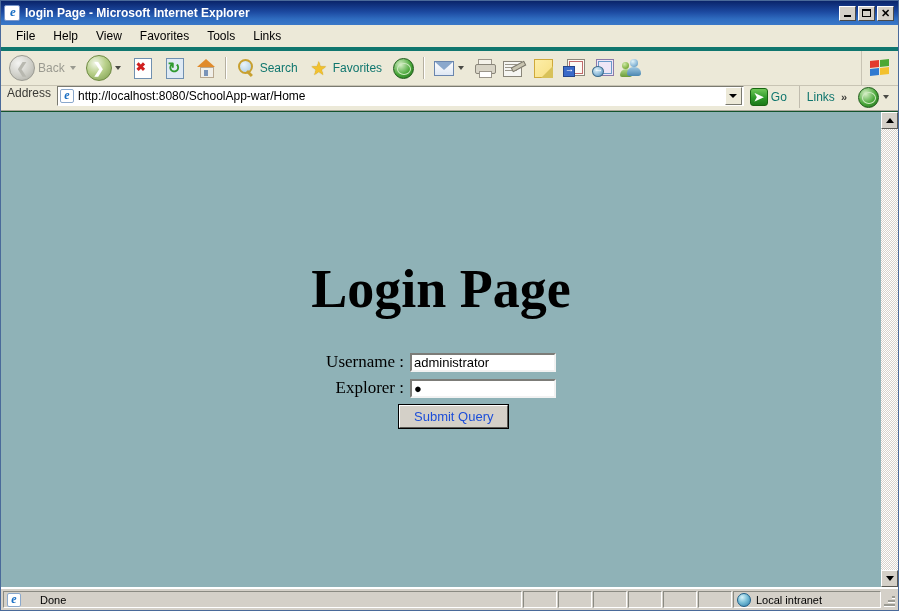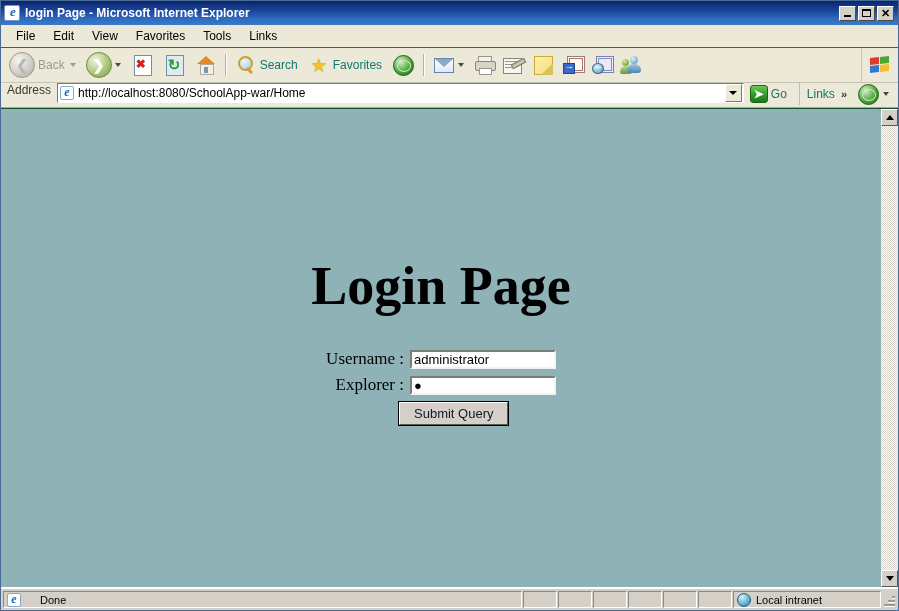--- a/index.html
+++ b/index.html
@@ -74,21 +74,21 @@
   .tbtn .glyph-close {
     font: bold 11px "Liberation Sans", sans-serif; line-height: 11px;
   }
 
   
   .menubar {
     height: 22px; flex: 0 0 22px;
     background: #ece9d8;
     display: flex; align-items: center;
     padding-left: 6px;
-    border-bottom: 1px solid #0f766e;
+    border-bottom: 4px solid #0f766e;
     position: relative;
   }
   .menuitem {
     font: 12px "Liberation Sans", sans-serif;
     color: #000;
     padding: 2px 9px;
     cursor: default;
   }
 
   
@@ -380,21 +380,21 @@
   }
   .submit-row { margin-top: 5px; padding-left: 72px; }
   .submit-btn {
     background: #d4d0c8;
     border-top: 2px solid #ffffff;
     border-left: 2px solid #ffffff;
     border-right: 2px solid #5a5a55;
     border-bottom: 2px solid #5a5a55;
     box-sizing: border-box;
     font: 13px "Liberation Sans", sans-serif;
-    color: #0f172a;
+    color: #1d4ed8;
     padding: 3px 14px;
     cursor: default;
     outline: 1px solid #000;
     outline-offset: -1px;
   }
 
   
   .vscroll {
     width: 17px; flex: 0 0 17px;
     background: #ffffff;
@@ -496,21 +496,21 @@
           <span class="glyph-max"></span>
         </div>
       <div class="tbtn">
           <span class="glyph-close">✕</span>
         </div>
     </div>
   </div>
 
   <div class="menubar">
     <div class="menuitem">File</div>
-    <div class="menuitem">Edit</div>
+    <div class="menuitem">Help</div>
     <div class="menuitem">View</div>
     <div class="menuitem">Favorites</div>
     <div class="menuitem">Tools</div>
     <div class="menuitem">Links</div>
   </div>
 
   <div class="toolbar">
 
     <div class="tb-btn">
       <span class="circ circ-back">

